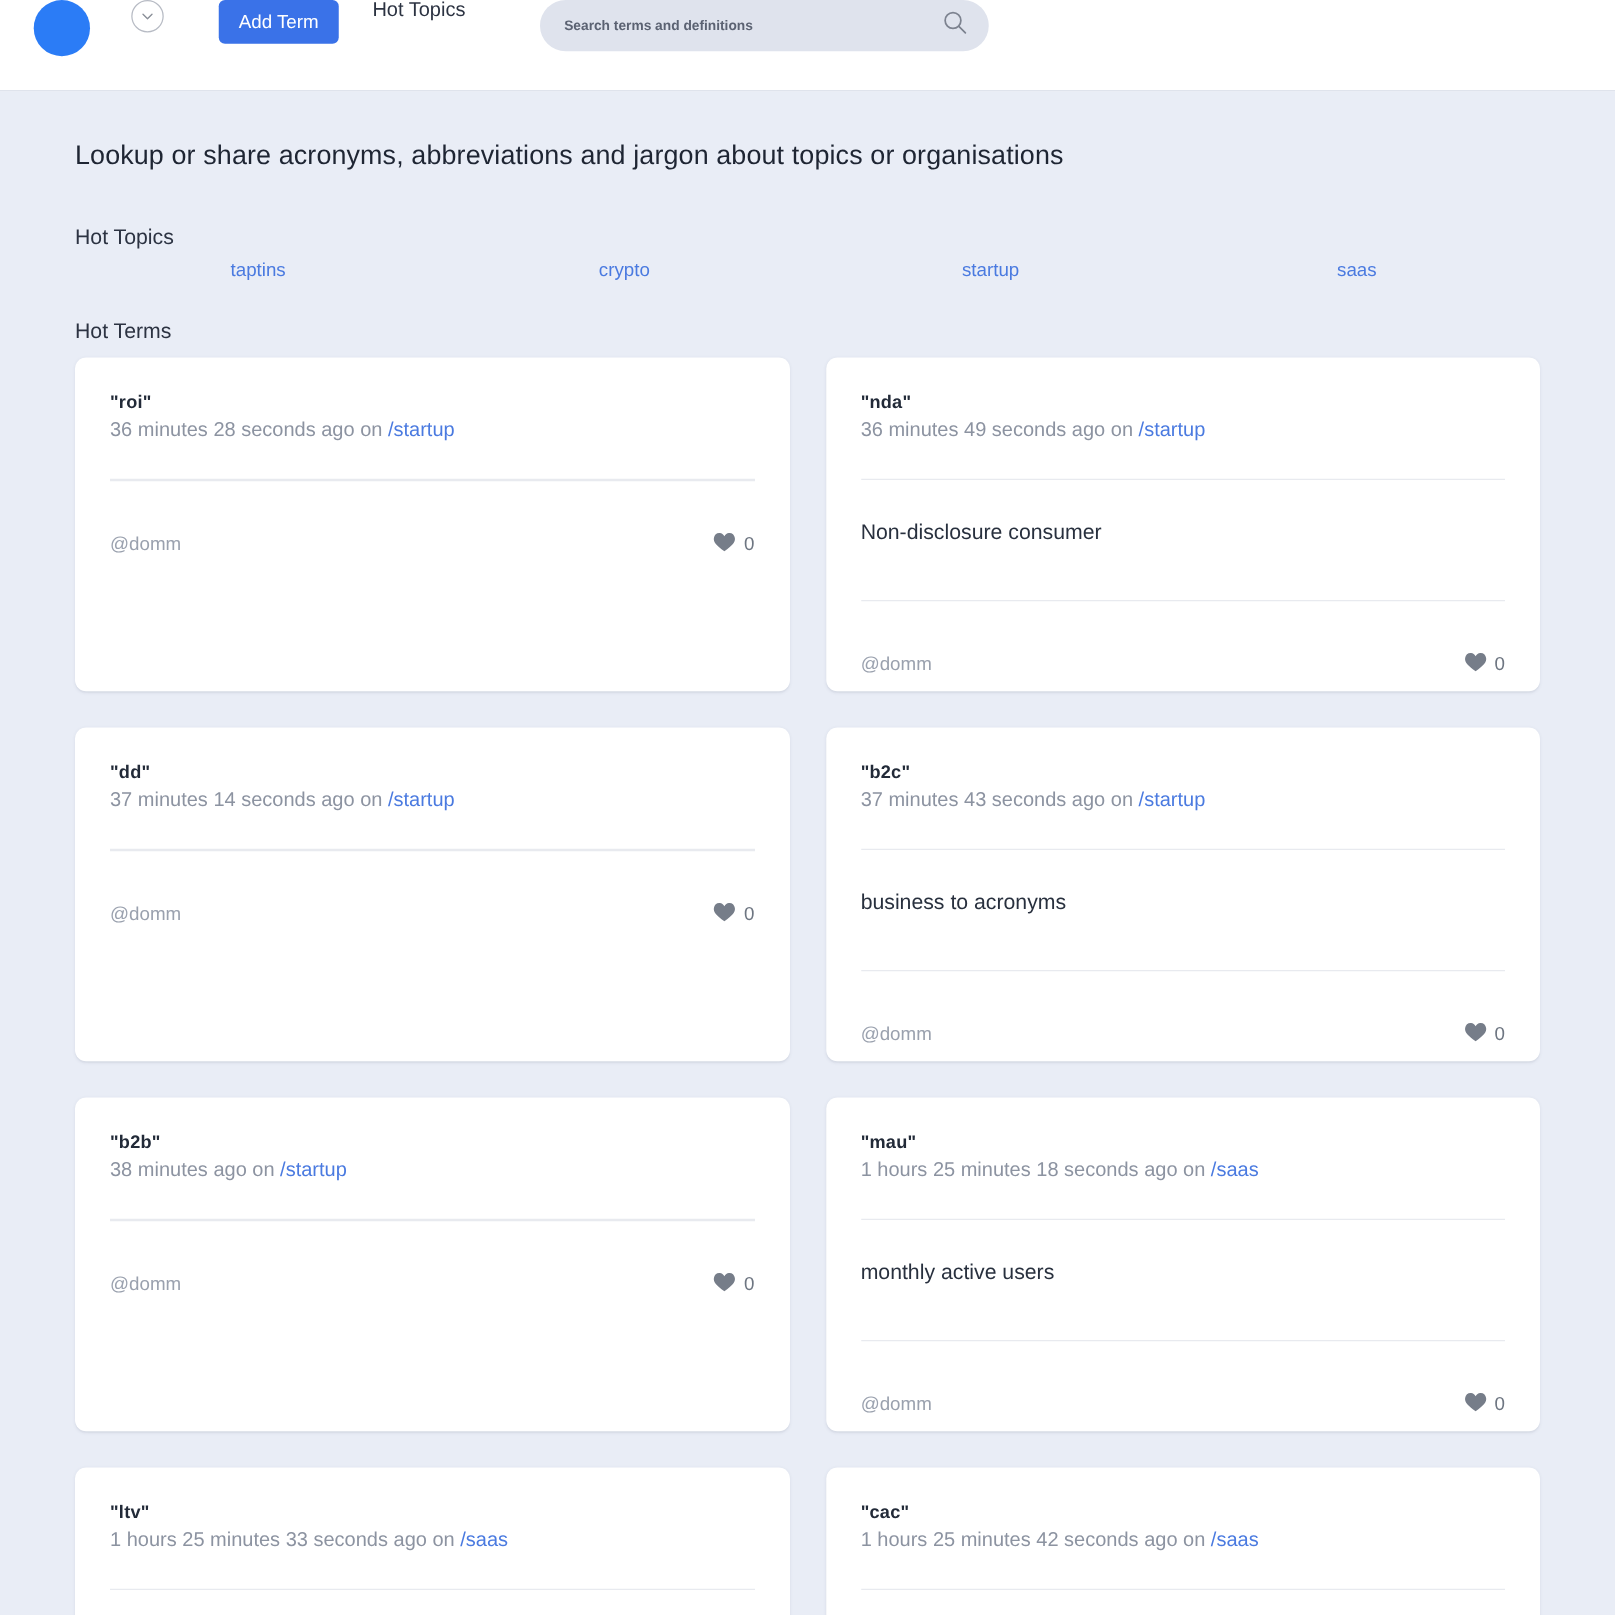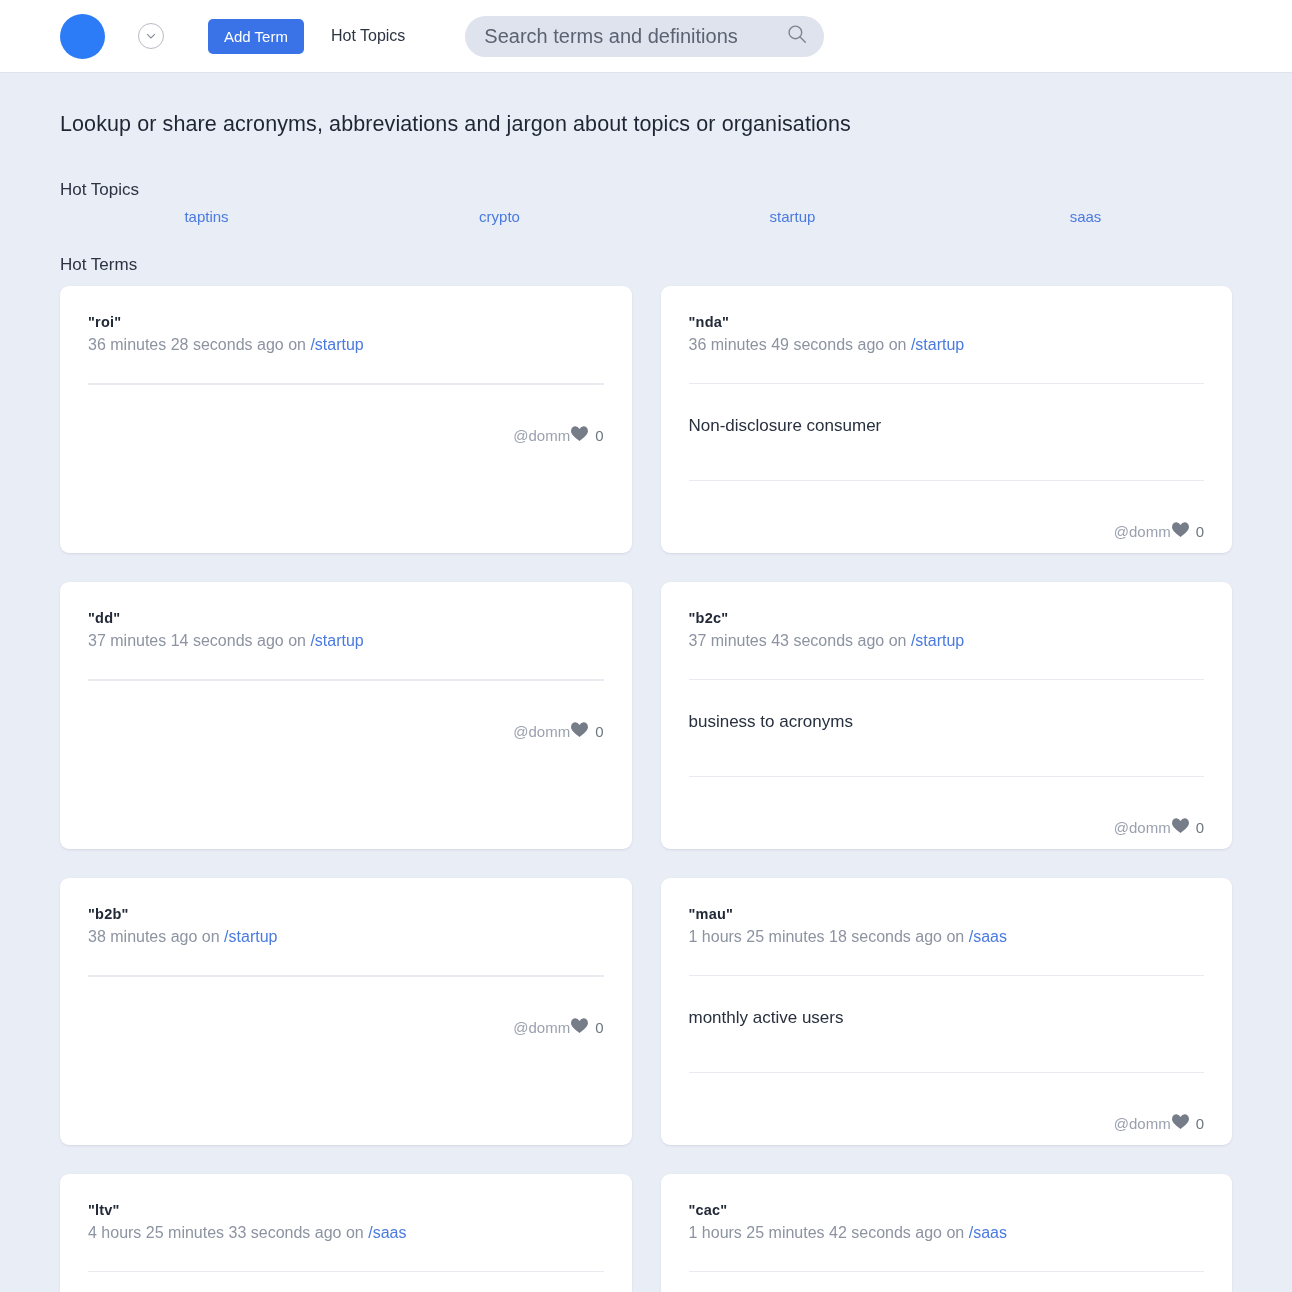--- a/index.html
+++ b/index.html
@@ -10,22 +10,22 @@
     background: #e9edf6;
     font-family: "Liberation Sans", sans-serif;
   }
 
   
   .header {
     height: 73px;
     background: #ffffff;
     border-bottom: 1px solid #dfe3ec;
     display: flex;
-    align-items: center;
-    padding: 0 0 0 60px;
+    align-items: flex-start;
+    padding: 0 0 0 27px;
   }
   .logo-circle {
     width: 45px; height: 45px;
     border-radius: 50%;
     background: #2b7cf6;
     flex: 0 0 auto;
   }
   .chev-circle {
     width: 26px; height: 26px;
     border-radius: 50%;
@@ -64,23 +64,24 @@
     display: flex;
     align-items: center;
     padding: 0 16px 0 19px;
     flex: 0 0 auto;
   }
   .search-input {
     flex: 1 1 auto;
     border: none;
     outline: none;
     background: transparent;
-    font-size: 20px;
+    font-size: 11px;
     font-family: "Liberation Sans", sans-serif;
     color: #3b4250;
+    font-weight: bold;
   }
   .search-input::placeholder { color: #5b6272; opacity: 1; }
   .search-icon { flex: 0 0 auto; display:block; }
 
   
   .page {
     padding: 0 60px;
   }
   .tagline {
     font-size: 21.5px;
@@ -148,21 +149,21 @@
     color: #28303e;
     padding: 32px 0 0 0;
     flex: 1 1 auto;
   }
   .card-rule2 {
     border-top: 1px solid #e8eaef;
   }
   .card-footer {
     display: flex;
     align-items: center;
-    justify-content: flex-end;
+    justify-content: space-between;
     padding: 29px 0 0 0;
     height: 72px;
   }
   .card-author {
     font-size: 15px;
     color: #9aa1ae;
   }
   .likes {
     display: flex;
     align-items: center;
@@ -322,21 +323,21 @@
                 <path d="M9.5 16 C3 11.3 0.6 8.4 1.1 5.3 C1.5 2.7 3.6 1.1 5.9 1.4 C7.4 1.6 8.7 2.6 9.5 4 C10.3 2.6 11.6 1.6 13.1 1.4 C15.4 1.1 17.5 2.7 17.9 5.3 C18.4 8.4 16 11.3 9.5 16 Z" fill="#767d89"></path>
               </svg>
           </span>
           <span class="like-count">0</span>
         </span>
       </div>
     </div>
 
     <div class="card">
       <div class="card-term">"ltv"</div>
-      <div class="card-meta"><span>4 hours 25 minutes 33 seconds ago on </span><a href="#">/saas</a></div>
+      <div class="card-meta"><span>1 hours 25 minutes 33 seconds ago on </span><a href="#">/saas</a></div>
       <div class="card-rule"></div>
       <div class="card-def"></div>
 
     </div>
 
     <div class="card">
       <div class="card-term">"cac"</div>
       <div class="card-meta"><span>1 hours 25 minutes 42 seconds ago on </span><a href="#">/saas</a></div>
       <div class="card-rule"></div>
       <div class="card-def"></div>

